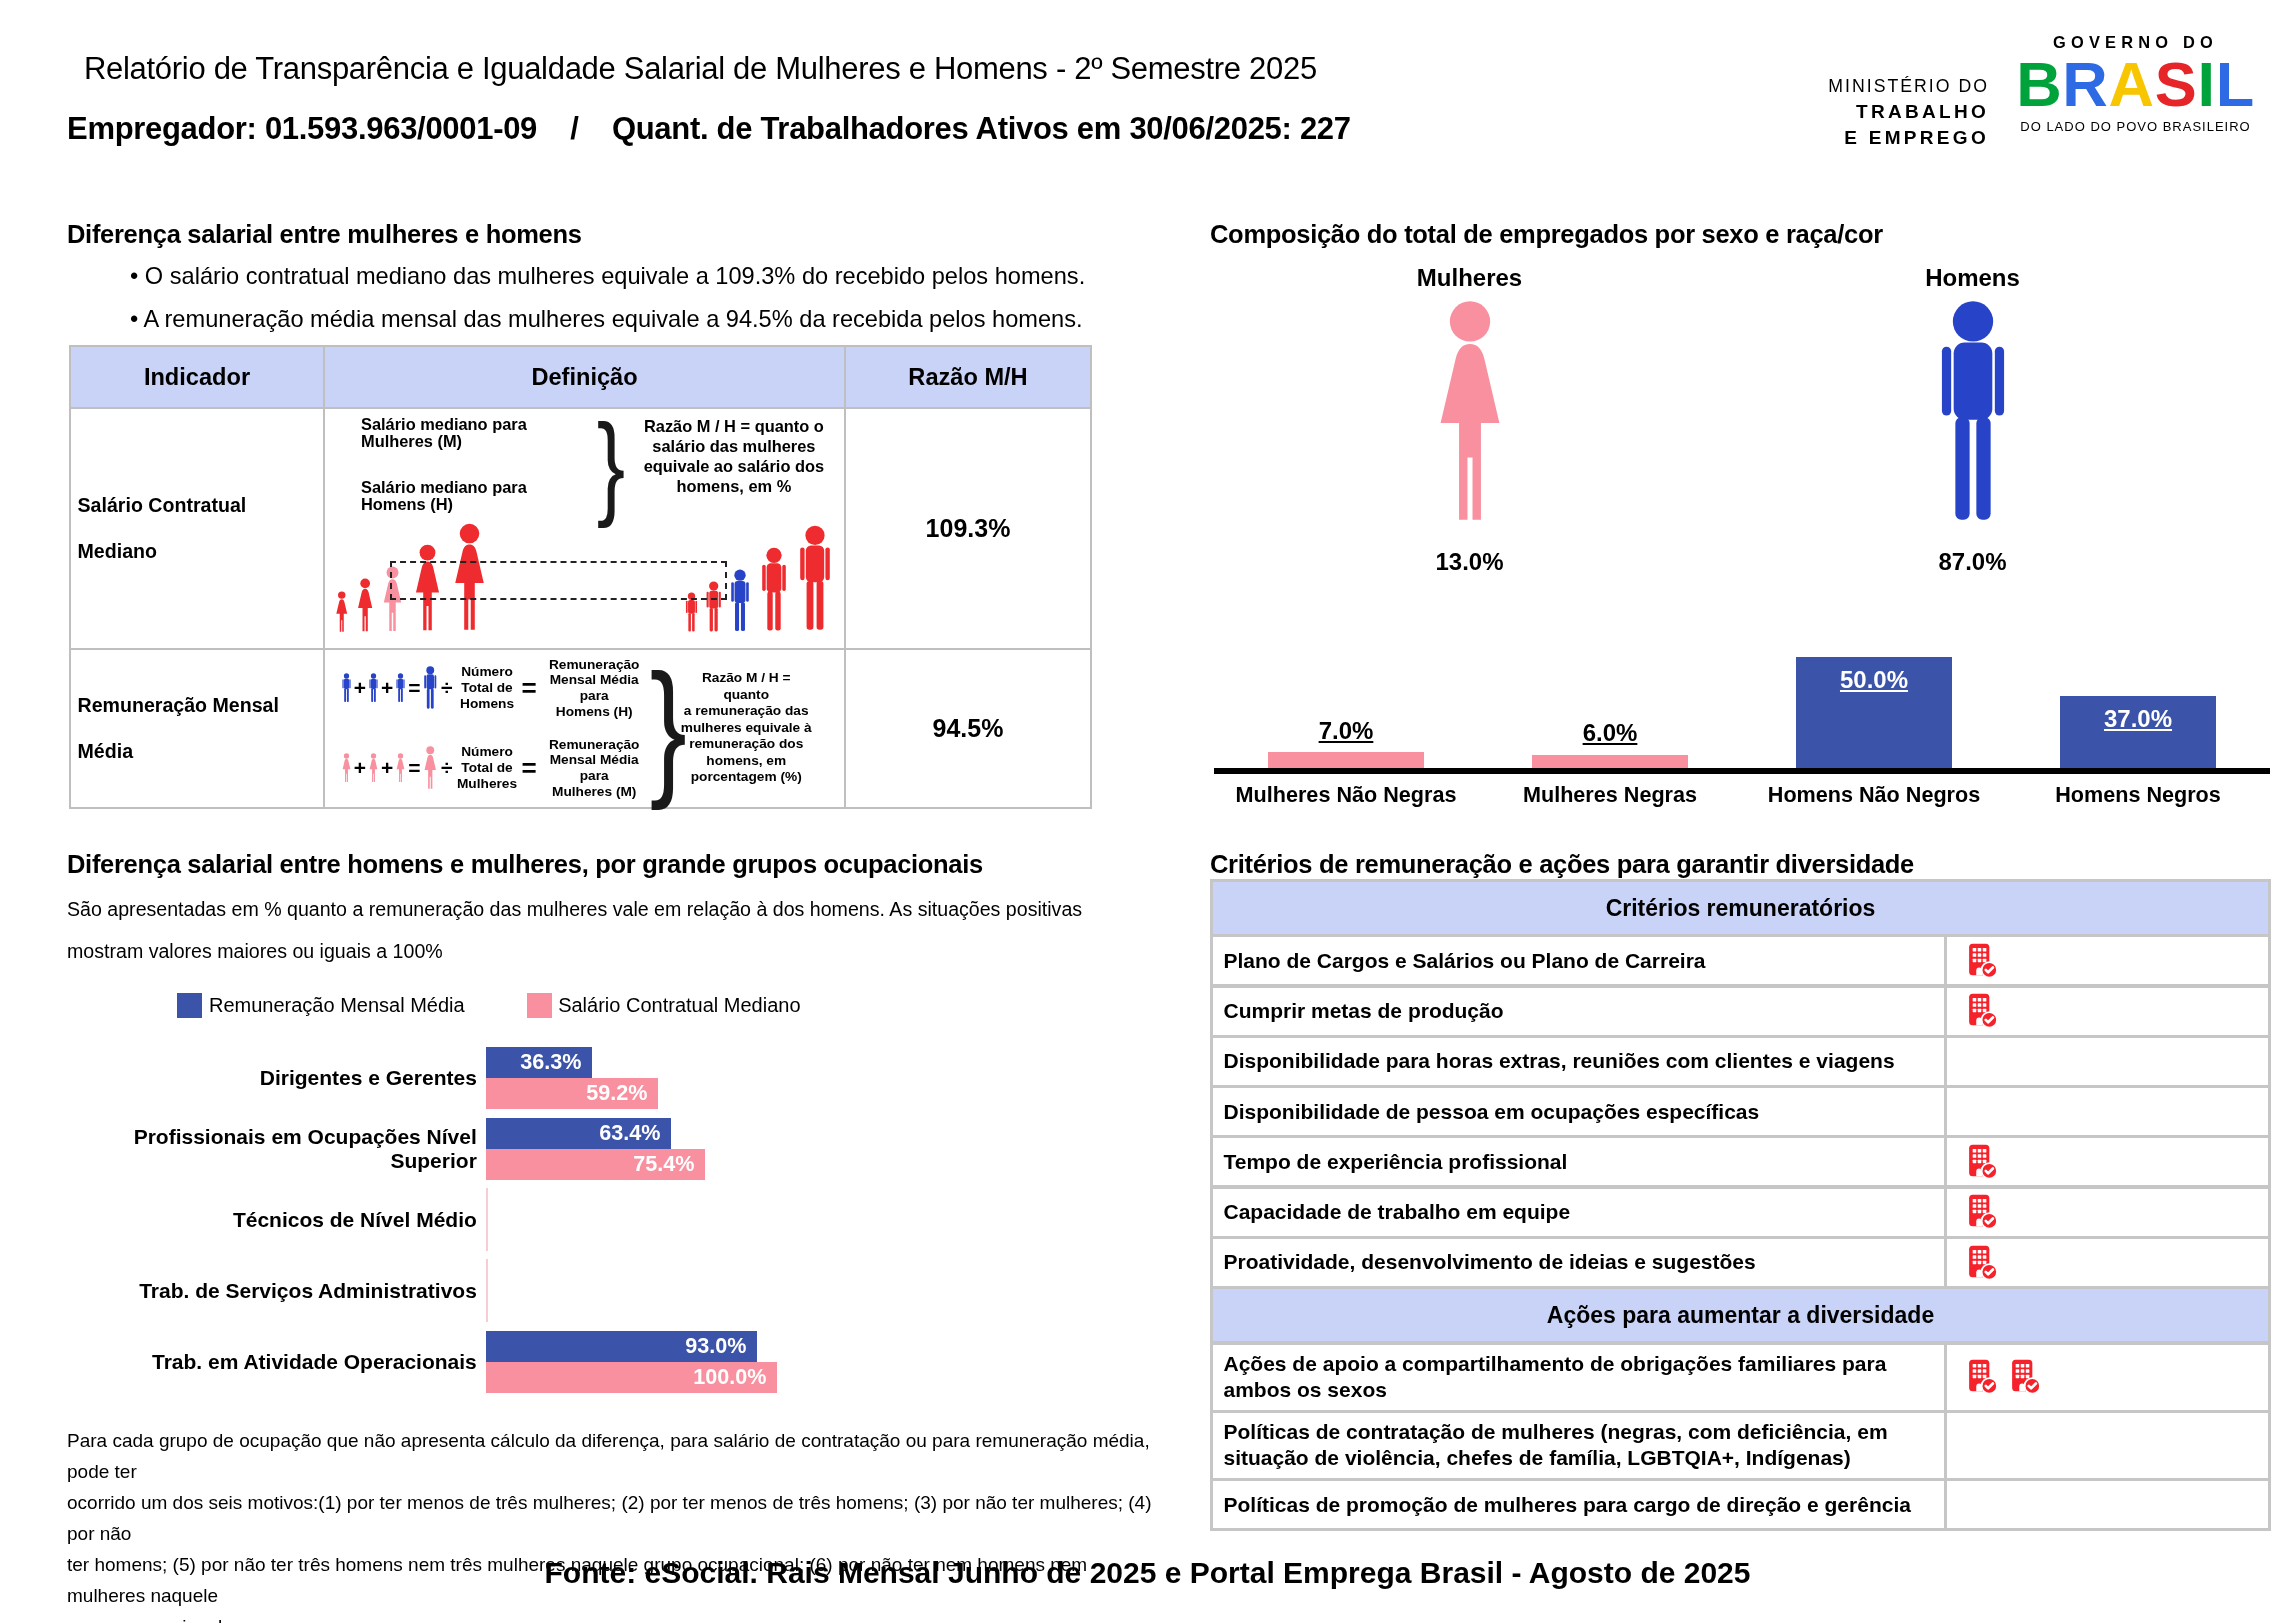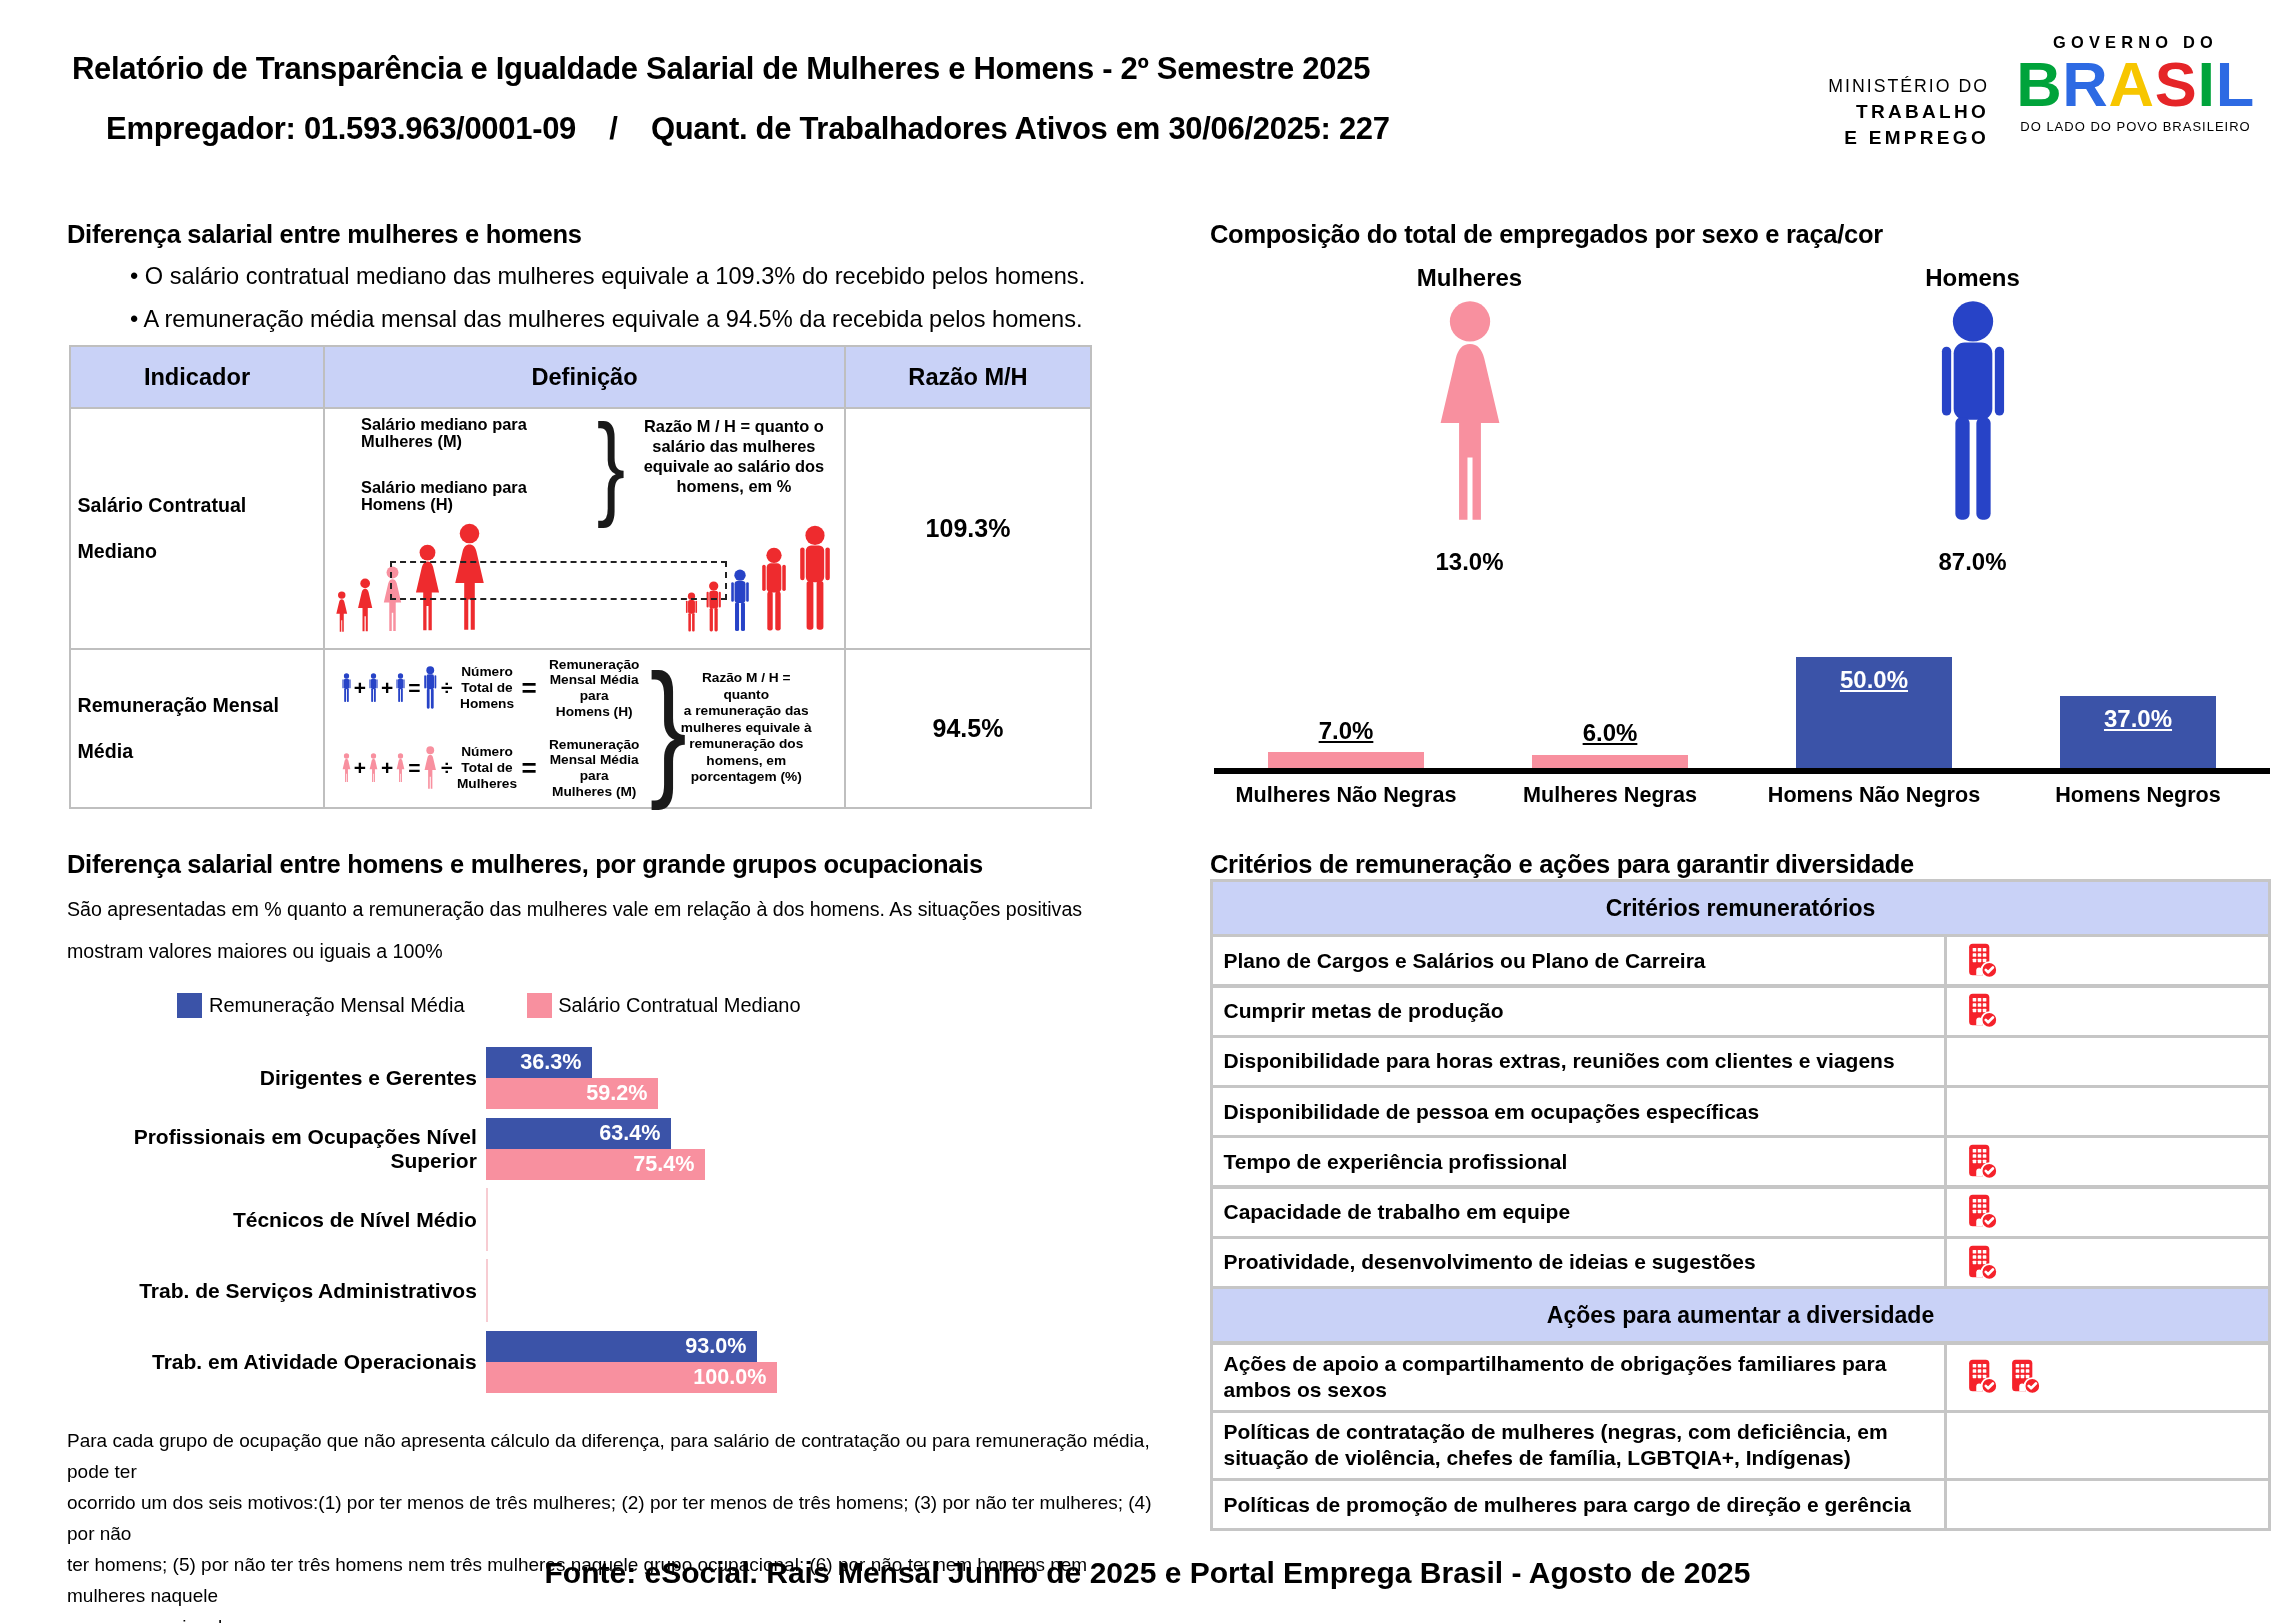--- a/index.html
+++ b/index.html
@@ -1,24 +1,24 @@
 <!DOCTYPE html>
 <html style="font-size:10.5px"><head>
 <meta charset="utf-8">
 <style>
   * { margin:0; padding:0; box-sizing:border-box; }
   html,body { background:#ffffff; }
   body { font-family:"Liberation Sans","DejaVu Sans",sans-serif; color:#000; }
   .page { position:relative; width:2295px; height:1623px; background:#fff; overflow:hidden; }
   .abs { position:absolute; }
   .pre { white-space:pre-line; }
-  .prespace { white-space:pre;margin-left:39px; }
+  .prespace { white-space:pre; }
 
   
-  .title1 { left:72px; top:51px; font-size:31px; font-weight:bold; letter-spacing:-0.3px; }
+  .title1 { left:84px; top:51px; font-size:31px; font-weight:normal; letter-spacing:-0.3px; }
   .title2 { left:67px; top:111px; font-size:31px; font-weight:bold; letter-spacing:-0.3px; }
   .mte { left:1796px; top:73px; width:193px; text-align:right; line-height:26px; }
   .mte .l1 { font-size:17.7px; letter-spacing:2px; }
   .mte .l2, .mte .l3 { font-size:19px; font-weight:bold; letter-spacing:3.3px; }
   .gov { left:2008px; top:33px; width:255px; text-align:center; }
   .gov-top { font-size:16.4px; font-weight:bold; letter-spacing:5.2px; }
   .brand { line-height:1.02; font-size:63px; font-weight:800; letter-spacing:0.7px; }
   .gov-bottom { font-size:13px; letter-spacing:1px; margin-top:2.6px; }
 
   

